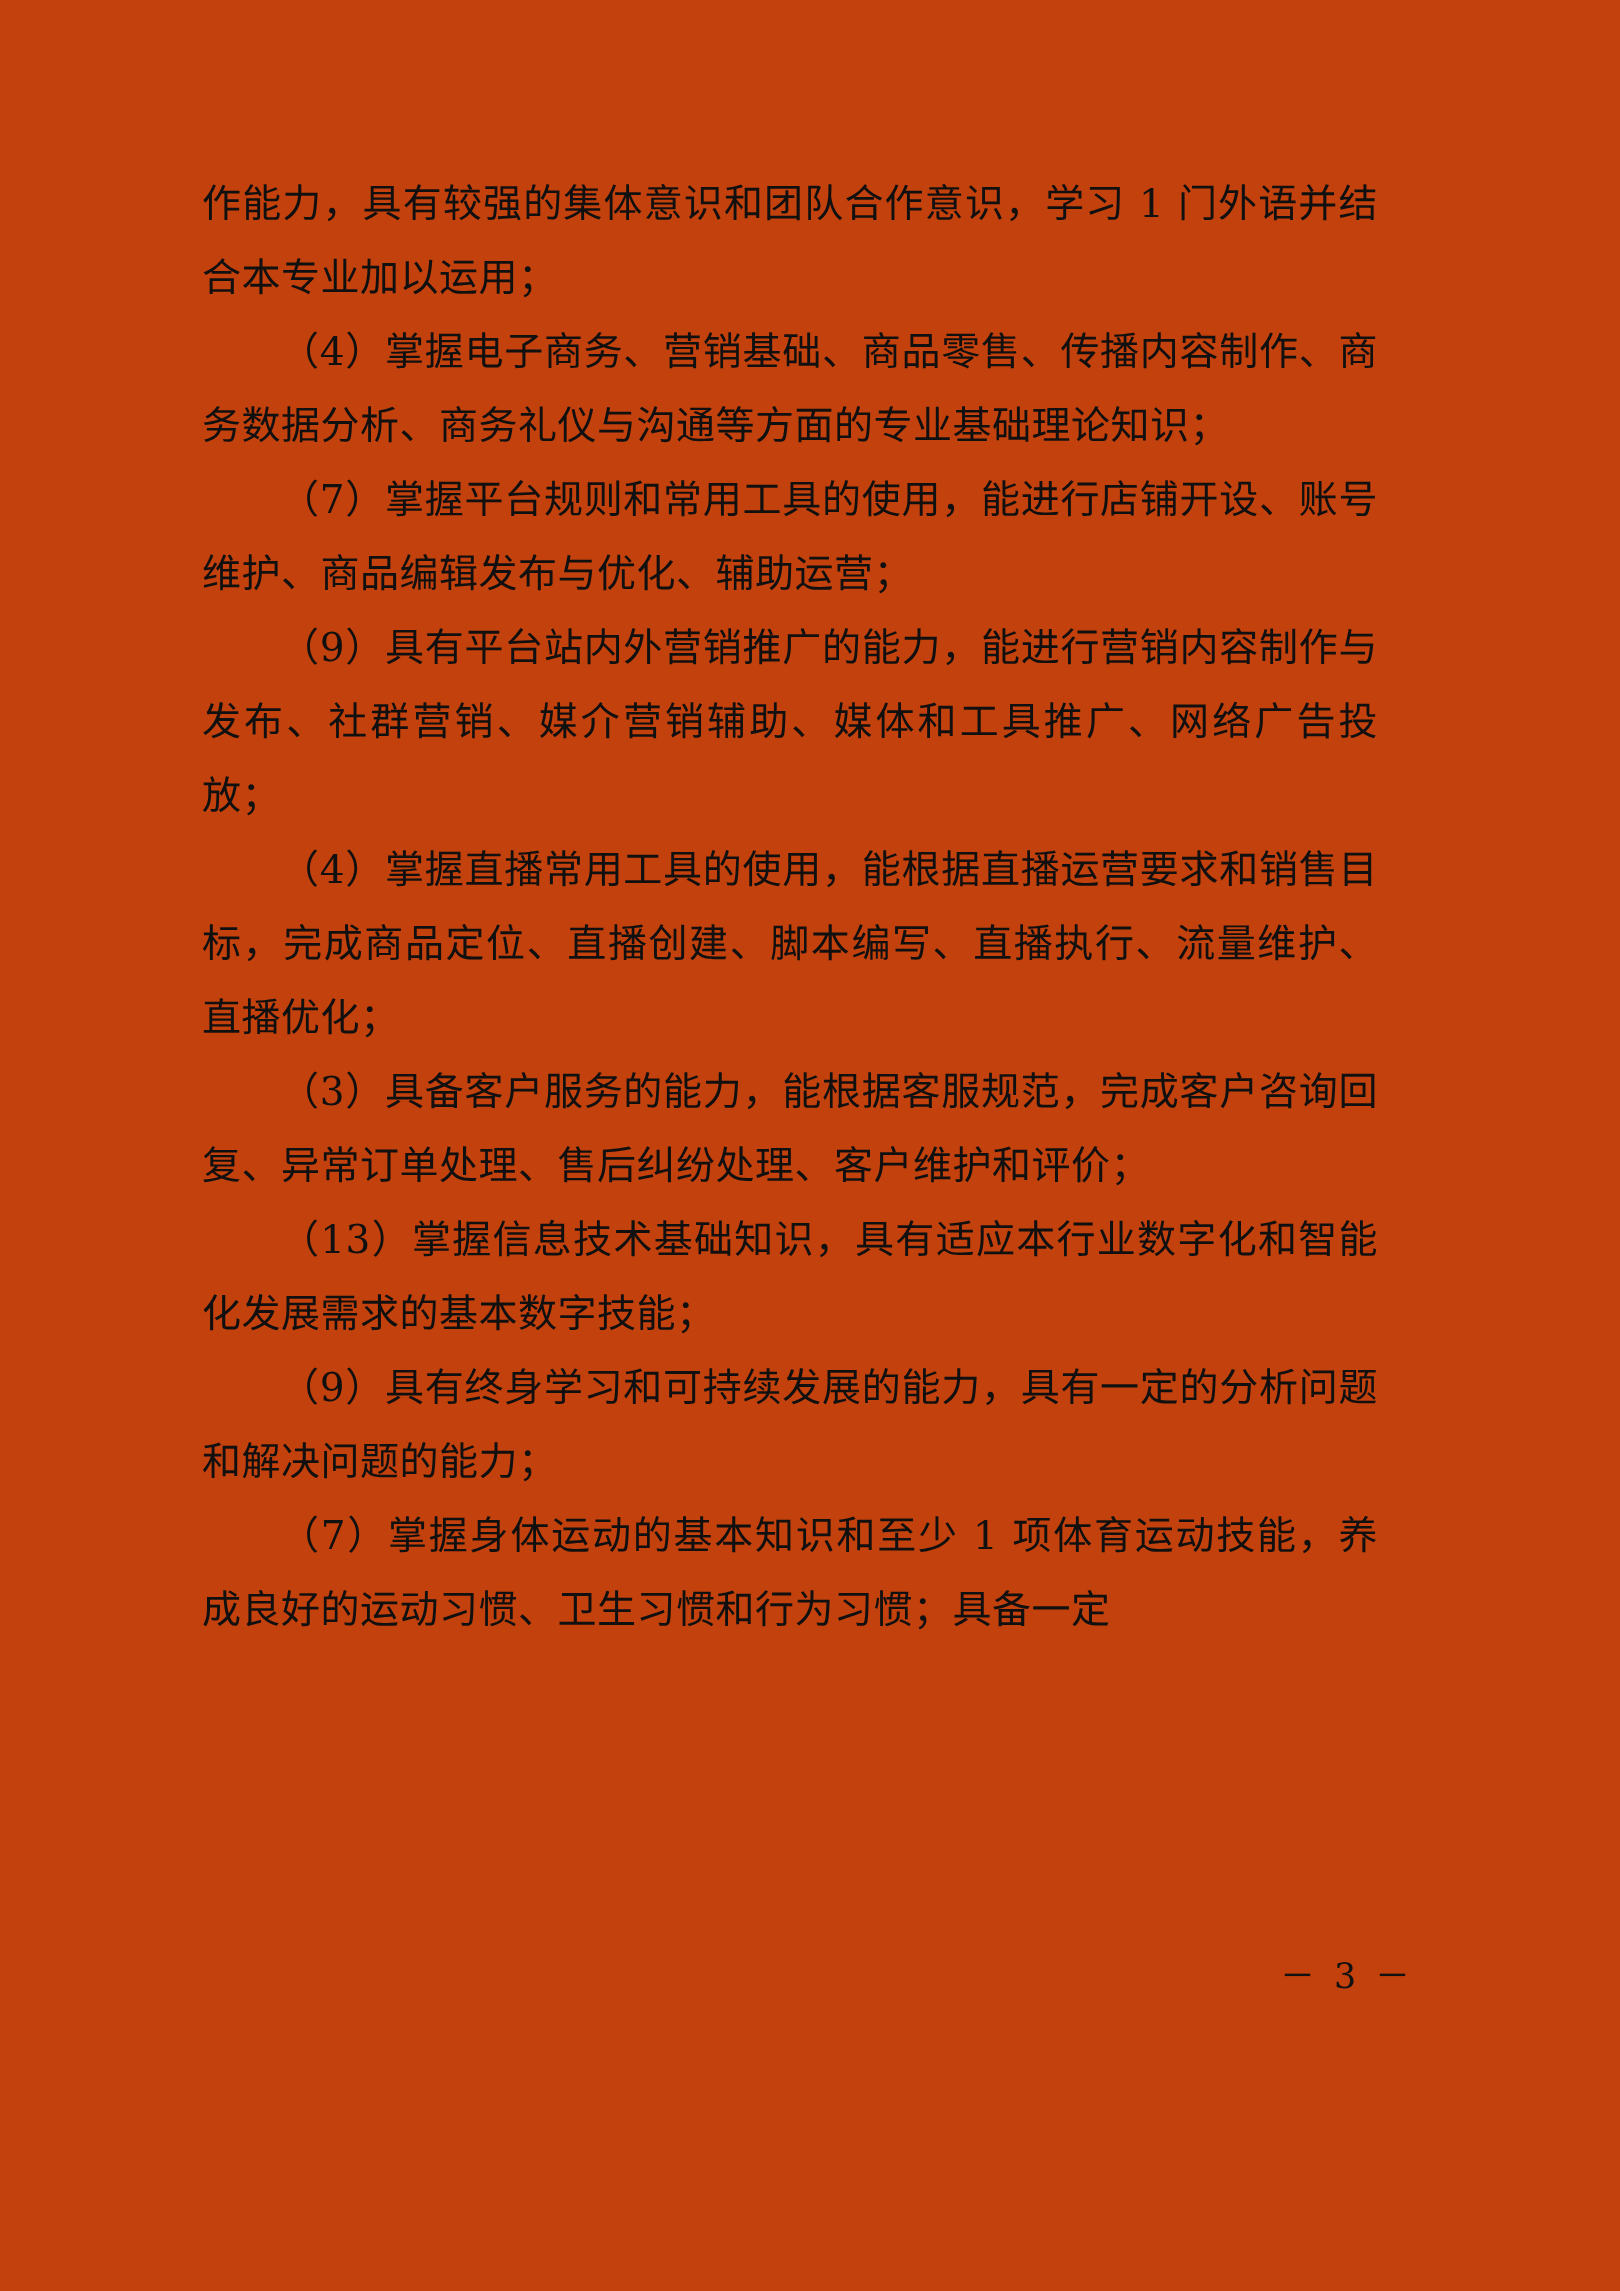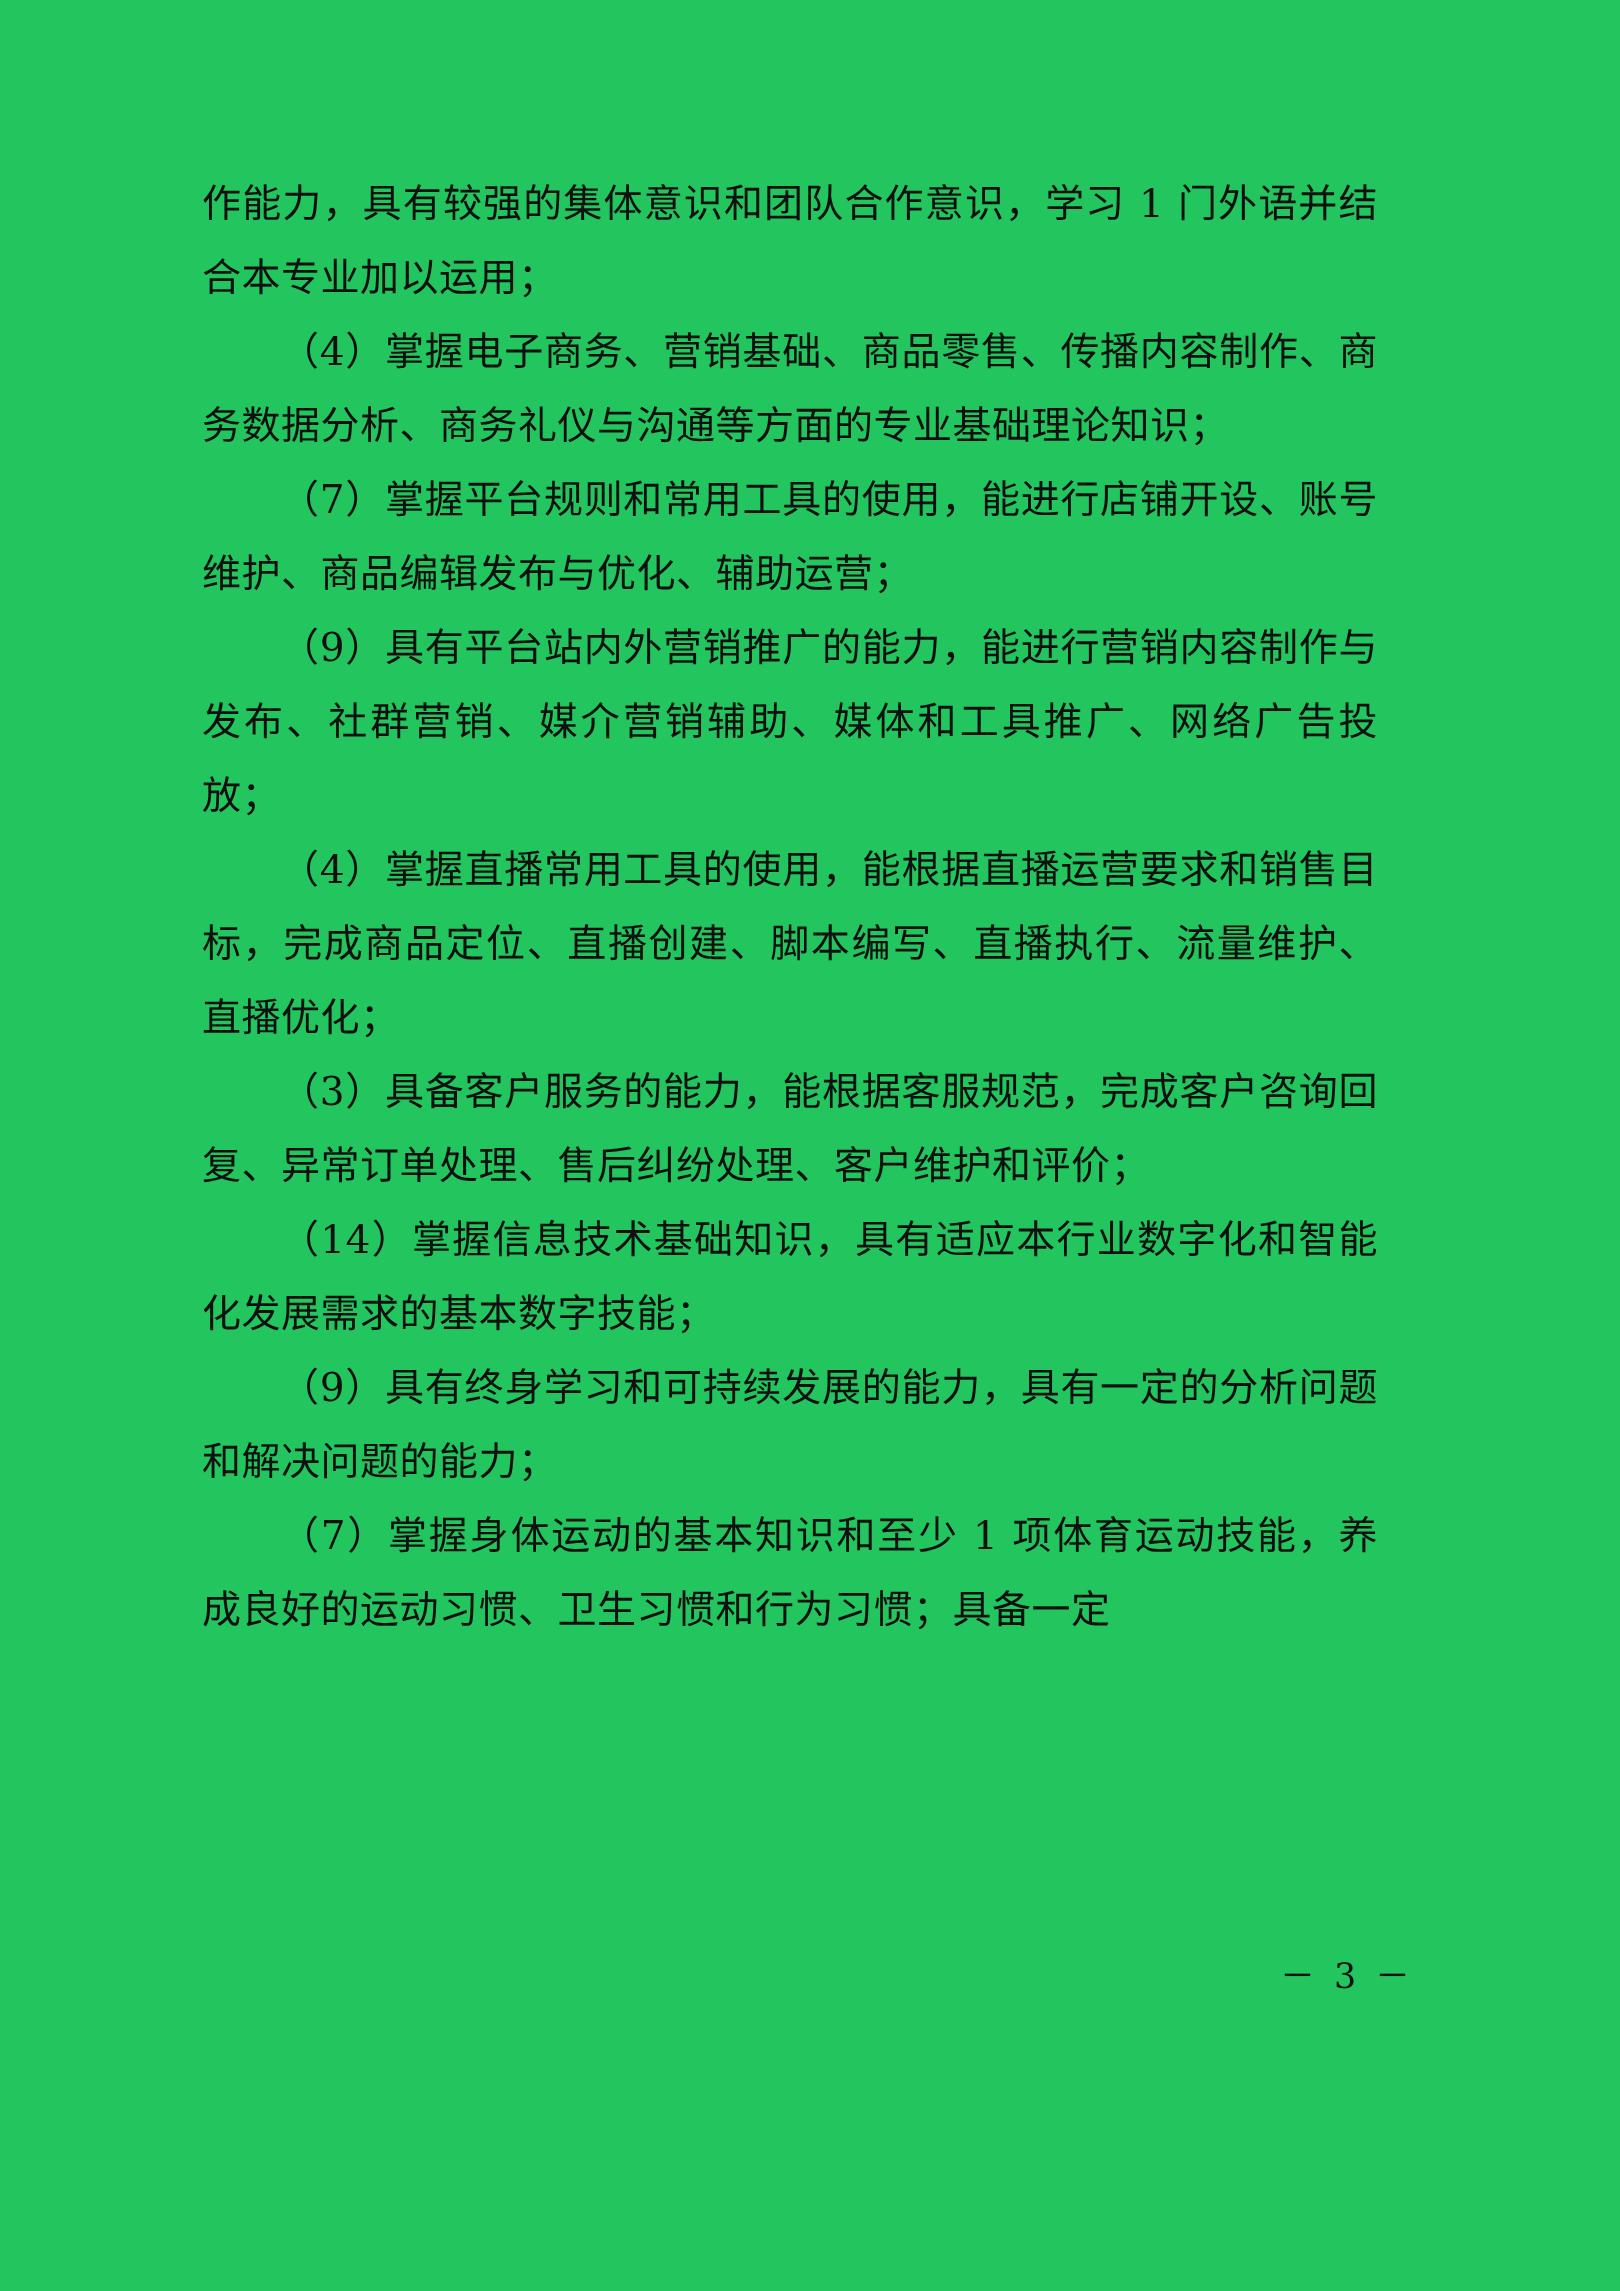--- a/index.html
+++ b/index.html
@@ -15,21 +15,21 @@
     font-family: "DejaVu Serif", "Liberation Serif", serif;
     color: #0d0d0d;
     overflow: hidden;
   }
   .page {
     position: absolute;
     left: 0;
     top: 0;
     width: 1620px;
     height: 2292px;
-    background: #22c55e;
+    background: #c2410c;
   }
   .content {
     position: absolute;
     left: 202px;
     top: 167px;
     width: 1176px;
   }
   p.para {
     margin: 0 0 0 0;
     font-size: 39px;
@@ -58,19 +58,19 @@
 <body>
 
 <div class="page">
   <div class="content">
     <p class="para">作能力，具有较强的集体意识和团队合作意识，学习 1 门外语并结合本专业加以运用；</p>
     <p class="para indent">（4）掌握电子商务、营销基础、商品零售、传播内容制作、商务数据分析、商务礼仪与沟通等方面的专业基础理论知识；</p>
     <p class="para indent">（7）掌握平台规则和常用工具的使用，能进行店铺开设、账号维护、商品编辑发布与优化、辅助运营；</p>
     <p class="para indent">（9）具有平台站内外营销推广的能力，能进行营销内容制作与发布、社群营销、媒介营销辅助、媒体和工具推广、网络广告投放；</p>
     <p class="para indent">（4）掌握直播常用工具的使用，能根据直播运营要求和销售目标，完成商品定位、直播创建、脚本编写、直播执行、流量维护、直播优化；</p>
     <p class="para indent">（3）具备客户服务的能力，能根据客服规范，完成客户咨询回复、异常订单处理、售后纠纷处理、客户维护和评价；</p>
-    <p class="para indent">（14）掌握信息技术基础知识，具有适应本行业数字化和智能化发展需求的基本数字技能；</p>
+    <p class="para indent">（13）掌握信息技术基础知识，具有适应本行业数字化和智能化发展需求的基本数字技能；</p>
     <p class="para indent">（9）具有终身学习和可持续发展的能力，具有一定的分析问题和解决问题的能力；</p>
     <p class="para indent">（7）掌握身体运动的基本知识和至少 1 项体育运动技能，养成良好的运动习惯、卫生习惯和行为习惯；具备一定</p>
   </div>
   <div class="page-number">－ 3 －</div>
 </div>
 
 
 </body></html>

